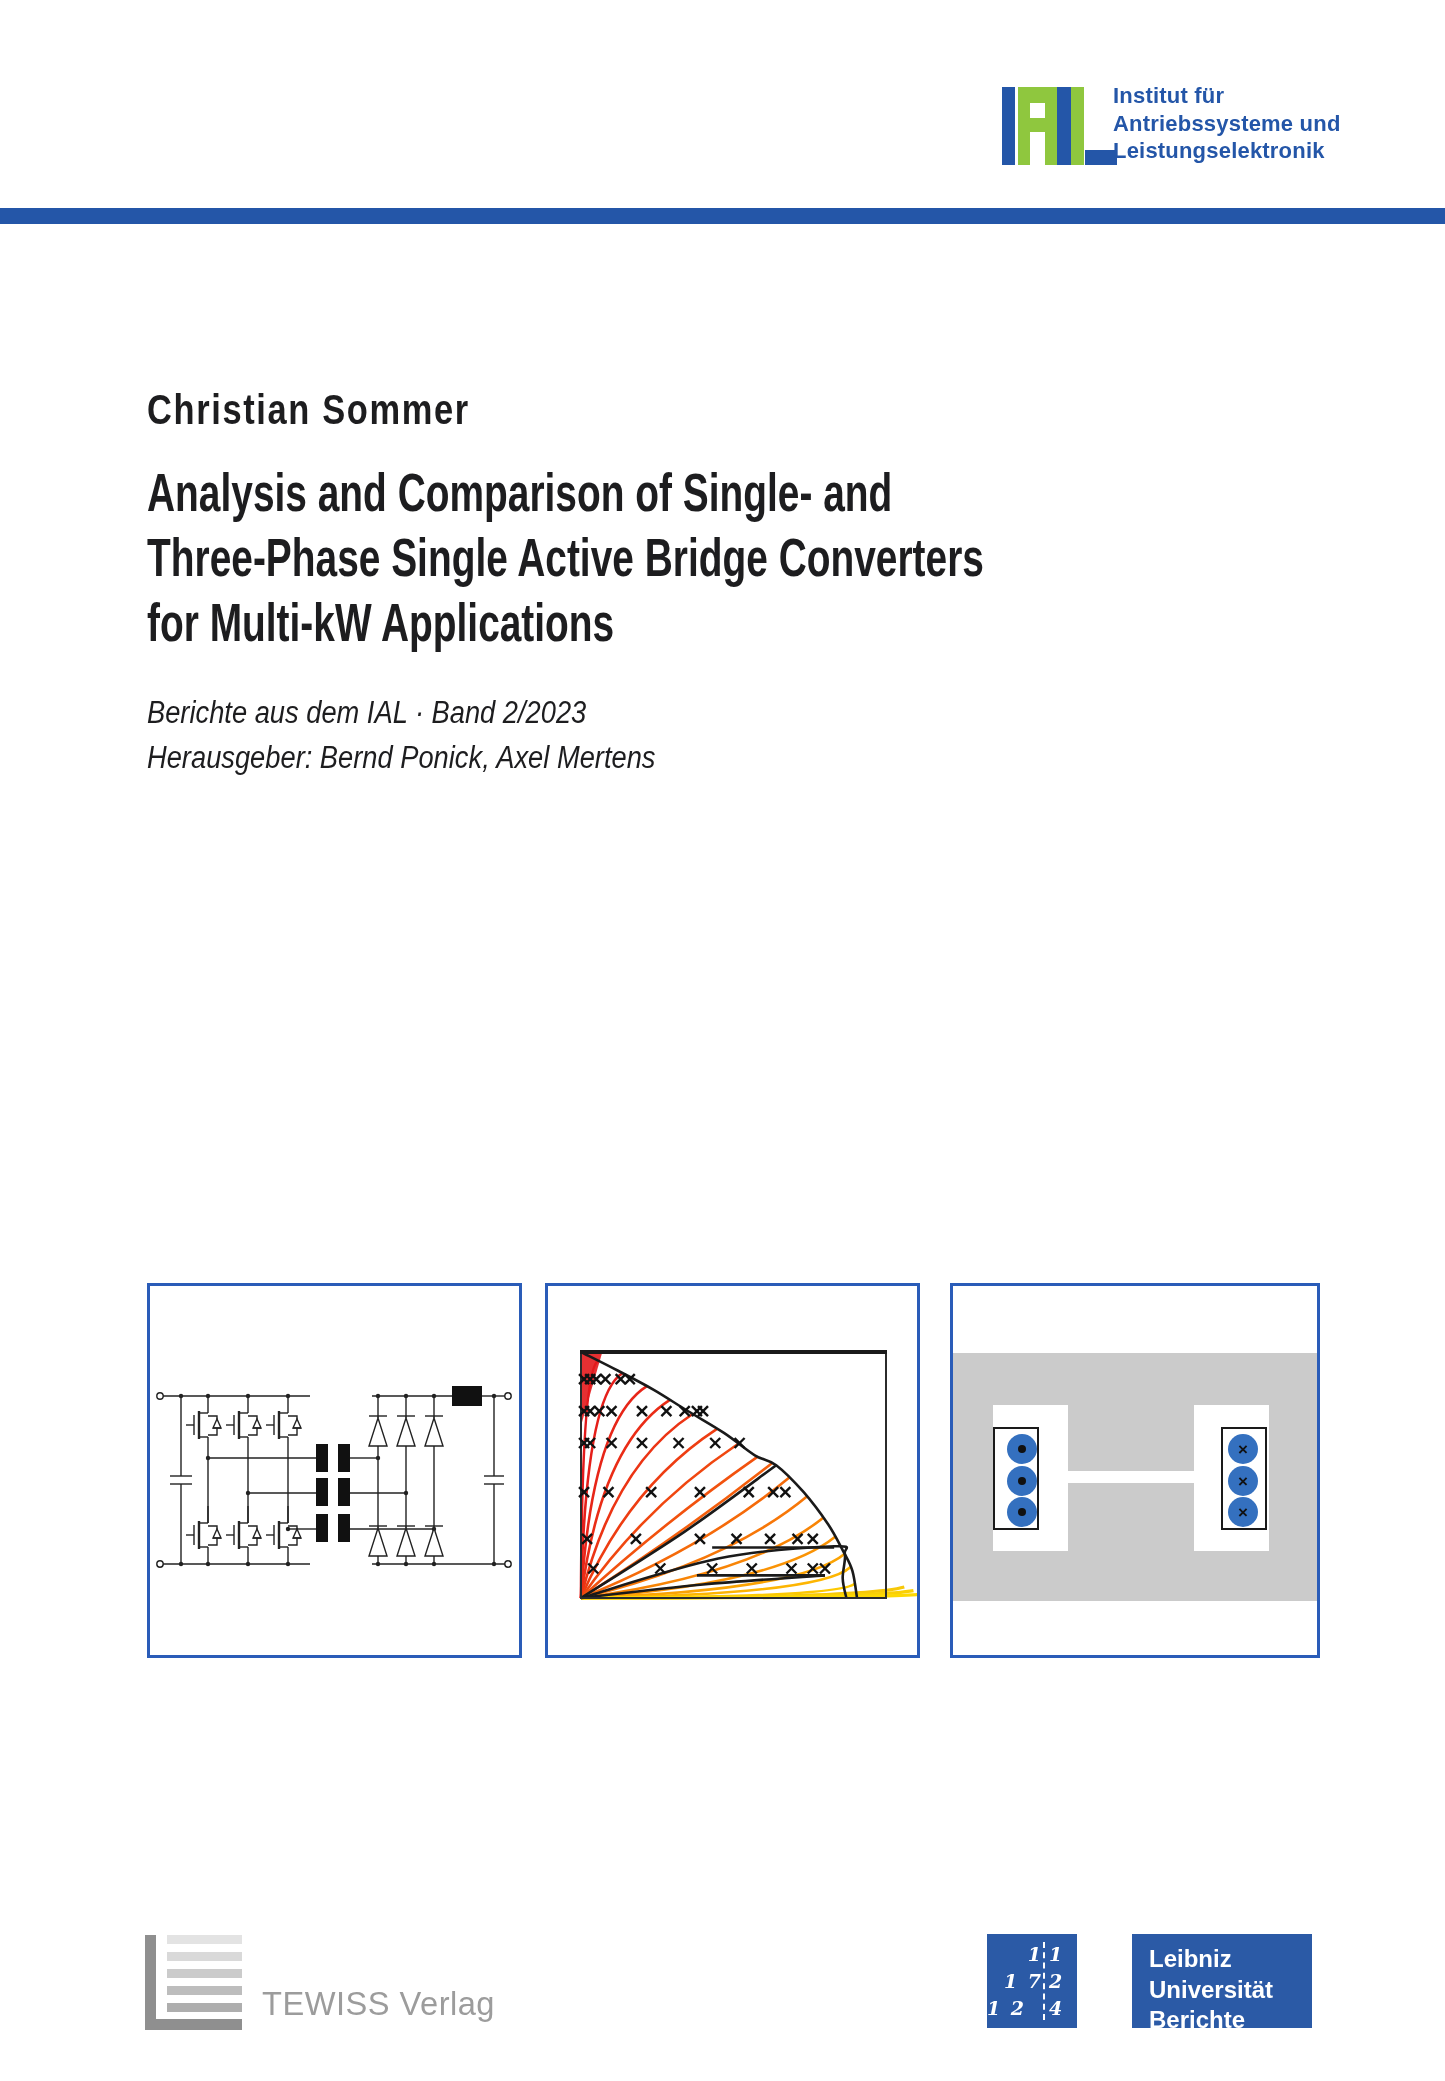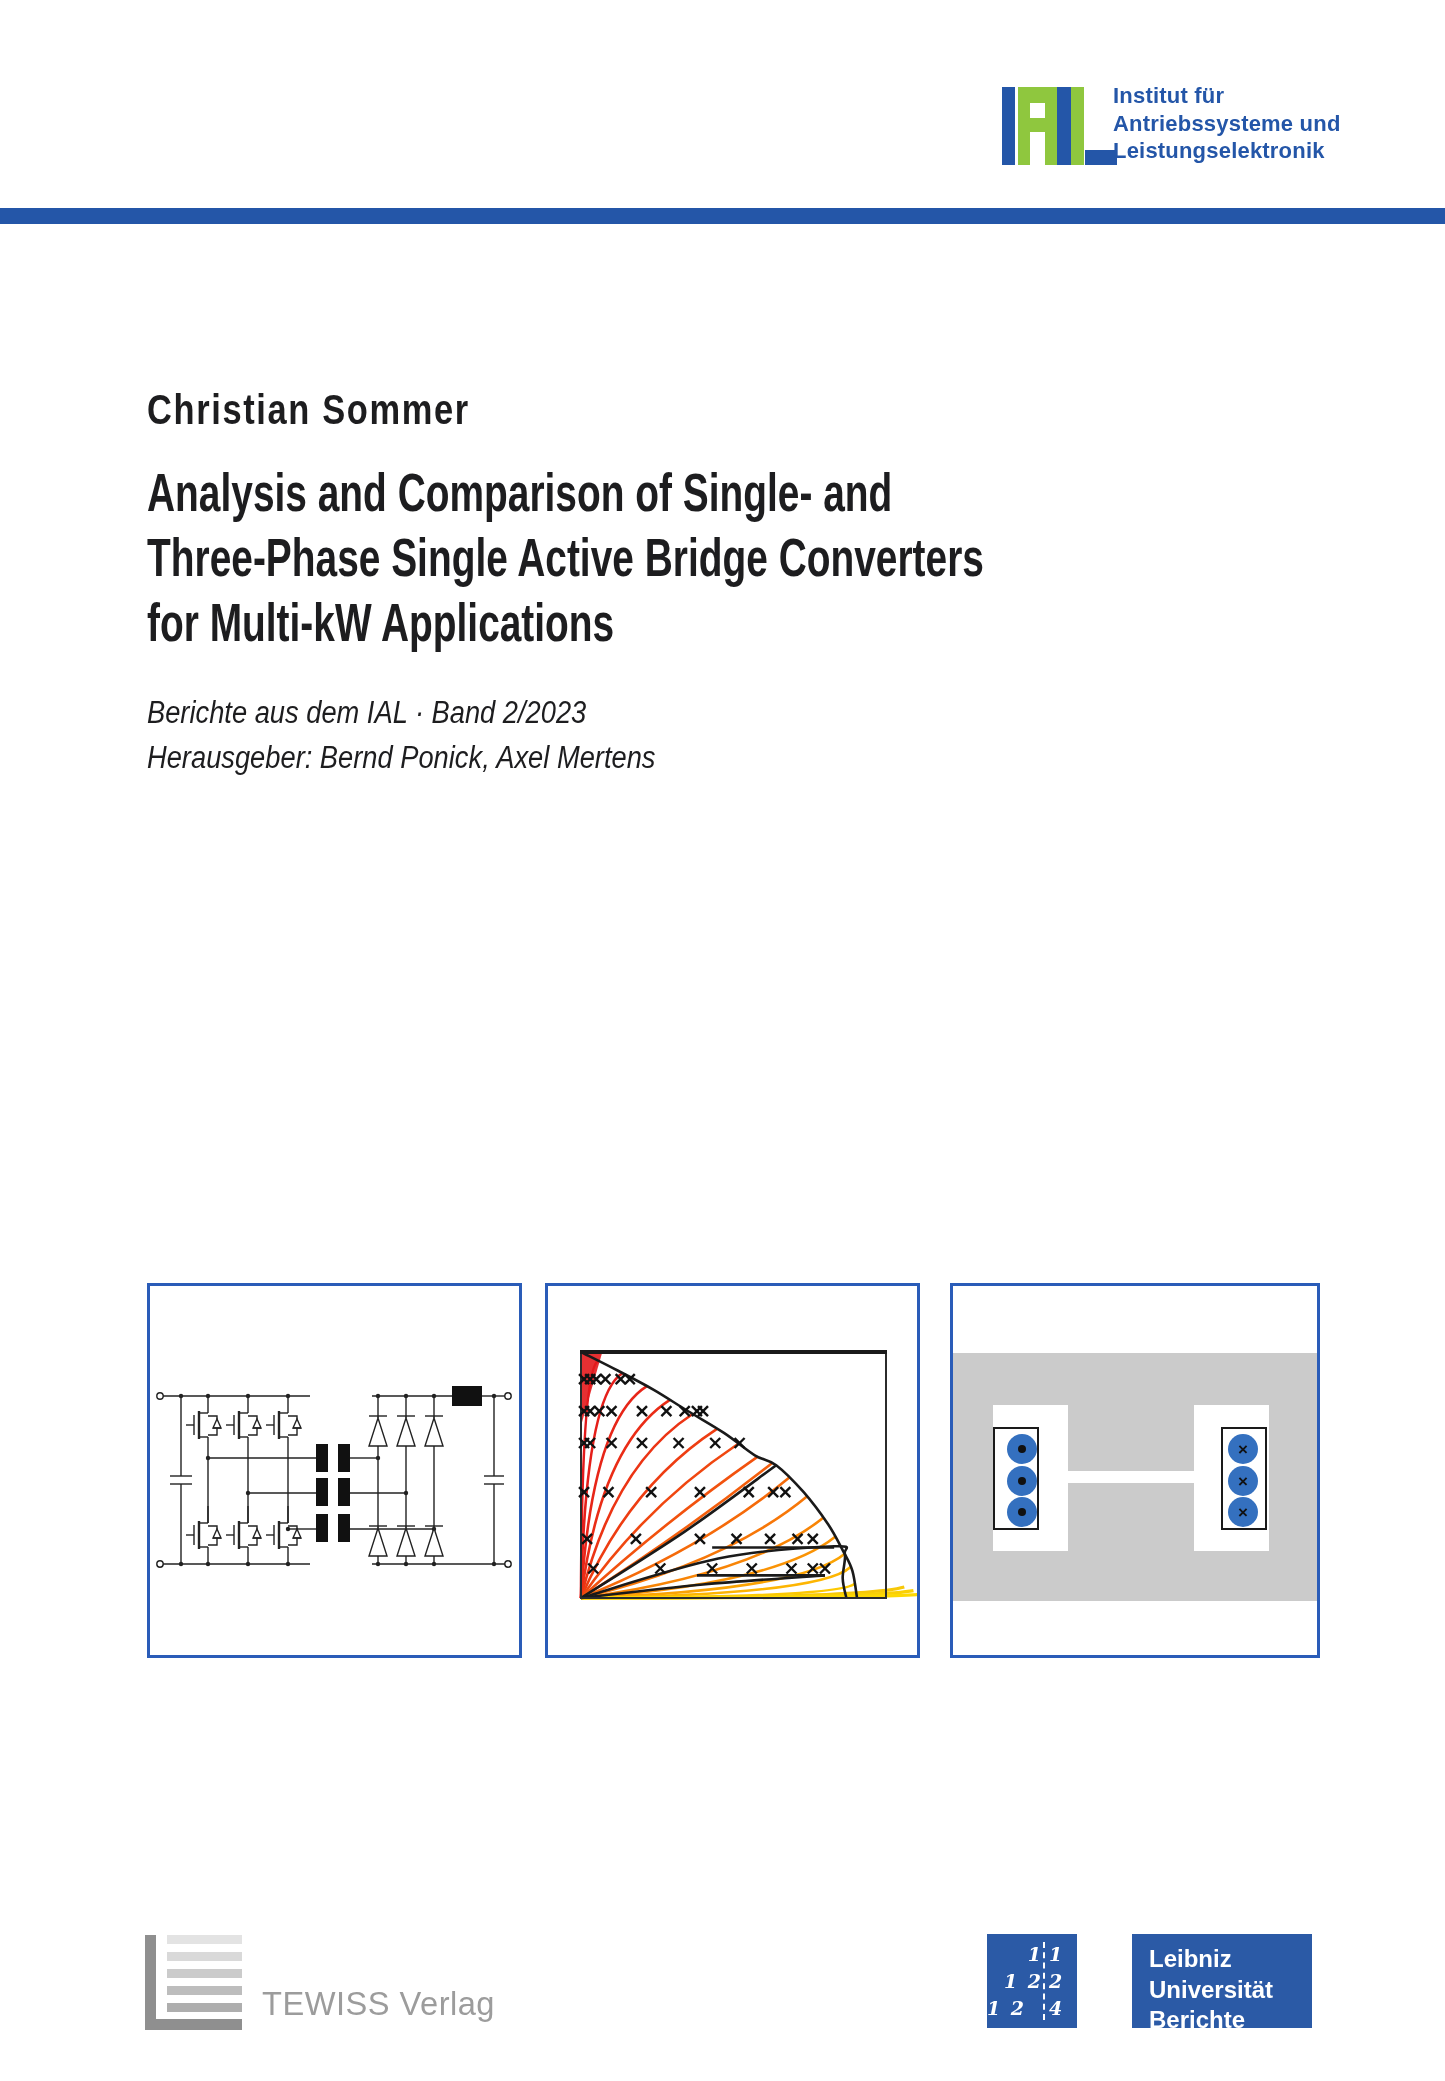--- a/index.html
+++ b/index.html
@@ -406,21 +406,21 @@
     </div>
   <div class="abs tw-text" id="twt" style="color: rgb(156, 156, 156);">TEWISS Verlag</div>
 
   <div class="abs lz-box lz-num" id="lz-num" style="background: rgb(43, 90, 166);">
     <div class="lz-dash"></div>
   <div class="lz-row">
         <span class="lz-left">1</span>
         <span class="lz-right">1</span>
       </div>
       <div class="lz-row">
-        <span class="lz-left">1 2</span>
+        <span class="lz-left">1 7</span>
         <span class="lz-right">2</span>
       </div>
       <div class="lz-row">
         <span class="lz-left">1 2 0</span>
         <span class="lz-right">4</span>
       </div>
     </div>
   <div class="abs lz-box lz-txt" id="lz-txt" style="background: rgb(43, 90, 166);">
     <div>Leibniz</div>
     <div>Universität</div>

